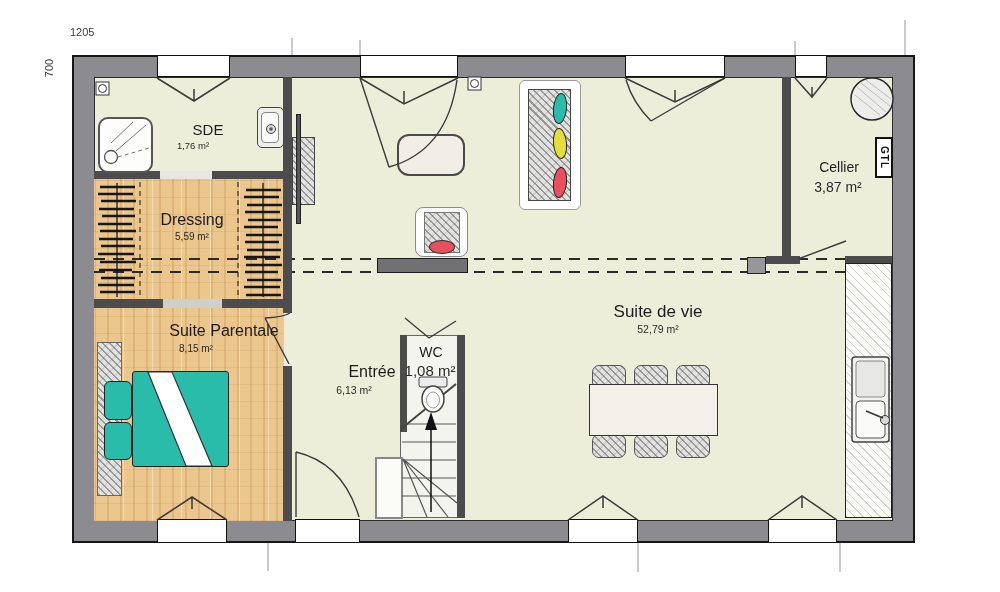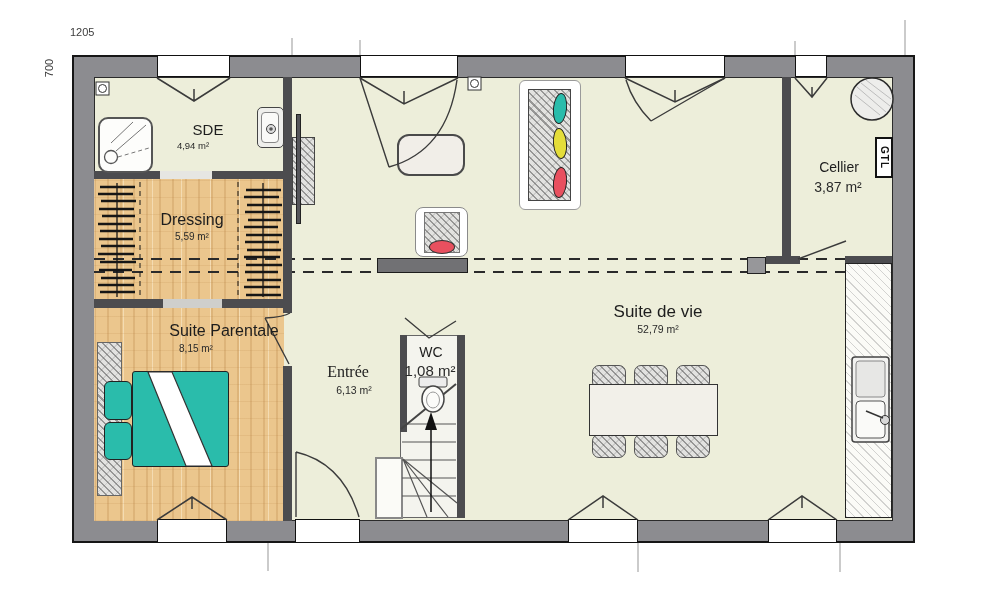--- a/index.html
+++ b/index.html
@@ -227,29 +227,29 @@
       <rect x="468" y="77" width="13" height="13"></rect>
         <circle cx="474.5" cy="83.5" r="4"></circle>
     </g>
 
     <g stroke="#979797" stroke-width="1">
       <path d="M292 38 V55 M360 40 V55 M795 41 V55 M905 20 V55 M268 543 V571 M638 543 V572 M840 543 V572"></path>
     </g>
   </svg>
 
   <div class="abs room-label" style="left:192px;top:121px;font-size:15px;margin-left:16px;">SDE</div>
-  <div class="abs area-label" style="left:193px;top:140px;font-size:9.5px;">4,94 m²</div>
+  <div class="abs area-label" style="left:193px;top:140px;font-size:9.5px;">1,76 m²</div>
 
   <div class="abs room-label" style="left:192px;top:211px;font-size:16px;">Dressing</div>
   <div class="abs area-label" style="left:192px;top:231px;font-size:10px;">5,59 m²</div>
 
   <div class="abs room-label" style="left:196px;top:322px;font-size:16px;margin-left:28px;">Suite Parentale</div>
   <div class="abs area-label" style="left:196px;top:343px;font-size:10px;">8,15 m²</div>
 
-  <div class="abs room-label" style="left:348px;top:363px;font-size:16px;font-family:Liberation Serif, serif;">Entrée</div>
+  <div class="abs room-label" style="left:372px;top:363px;font-size:16px;">Entrée</div>
   <div class="abs area-label" style="left:354px;top:384px;font-size:10.5px;">6,13 m²</div>
 
   <div class="abs room-label" style="left:431px;top:344px;font-size:14px;">WC</div>
   <div class="abs area-label" style="left:430px;top:362px;font-size:15px;">1,08 m²</div>
 
   <div class="abs room-label" style="left:658px;top:302px;font-size:17px;">Suite de vie</div>
   <div class="abs area-label" style="left:658px;top:323px;font-size:10.5px;">52,79 m²</div>
 
   <div class="abs room-label" style="left:839px;top:159px;font-size:14px;">Cellier</div>
   <div class="abs area-label" style="left:838px;top:179px;font-size:14px;">3,87 m²</div>

